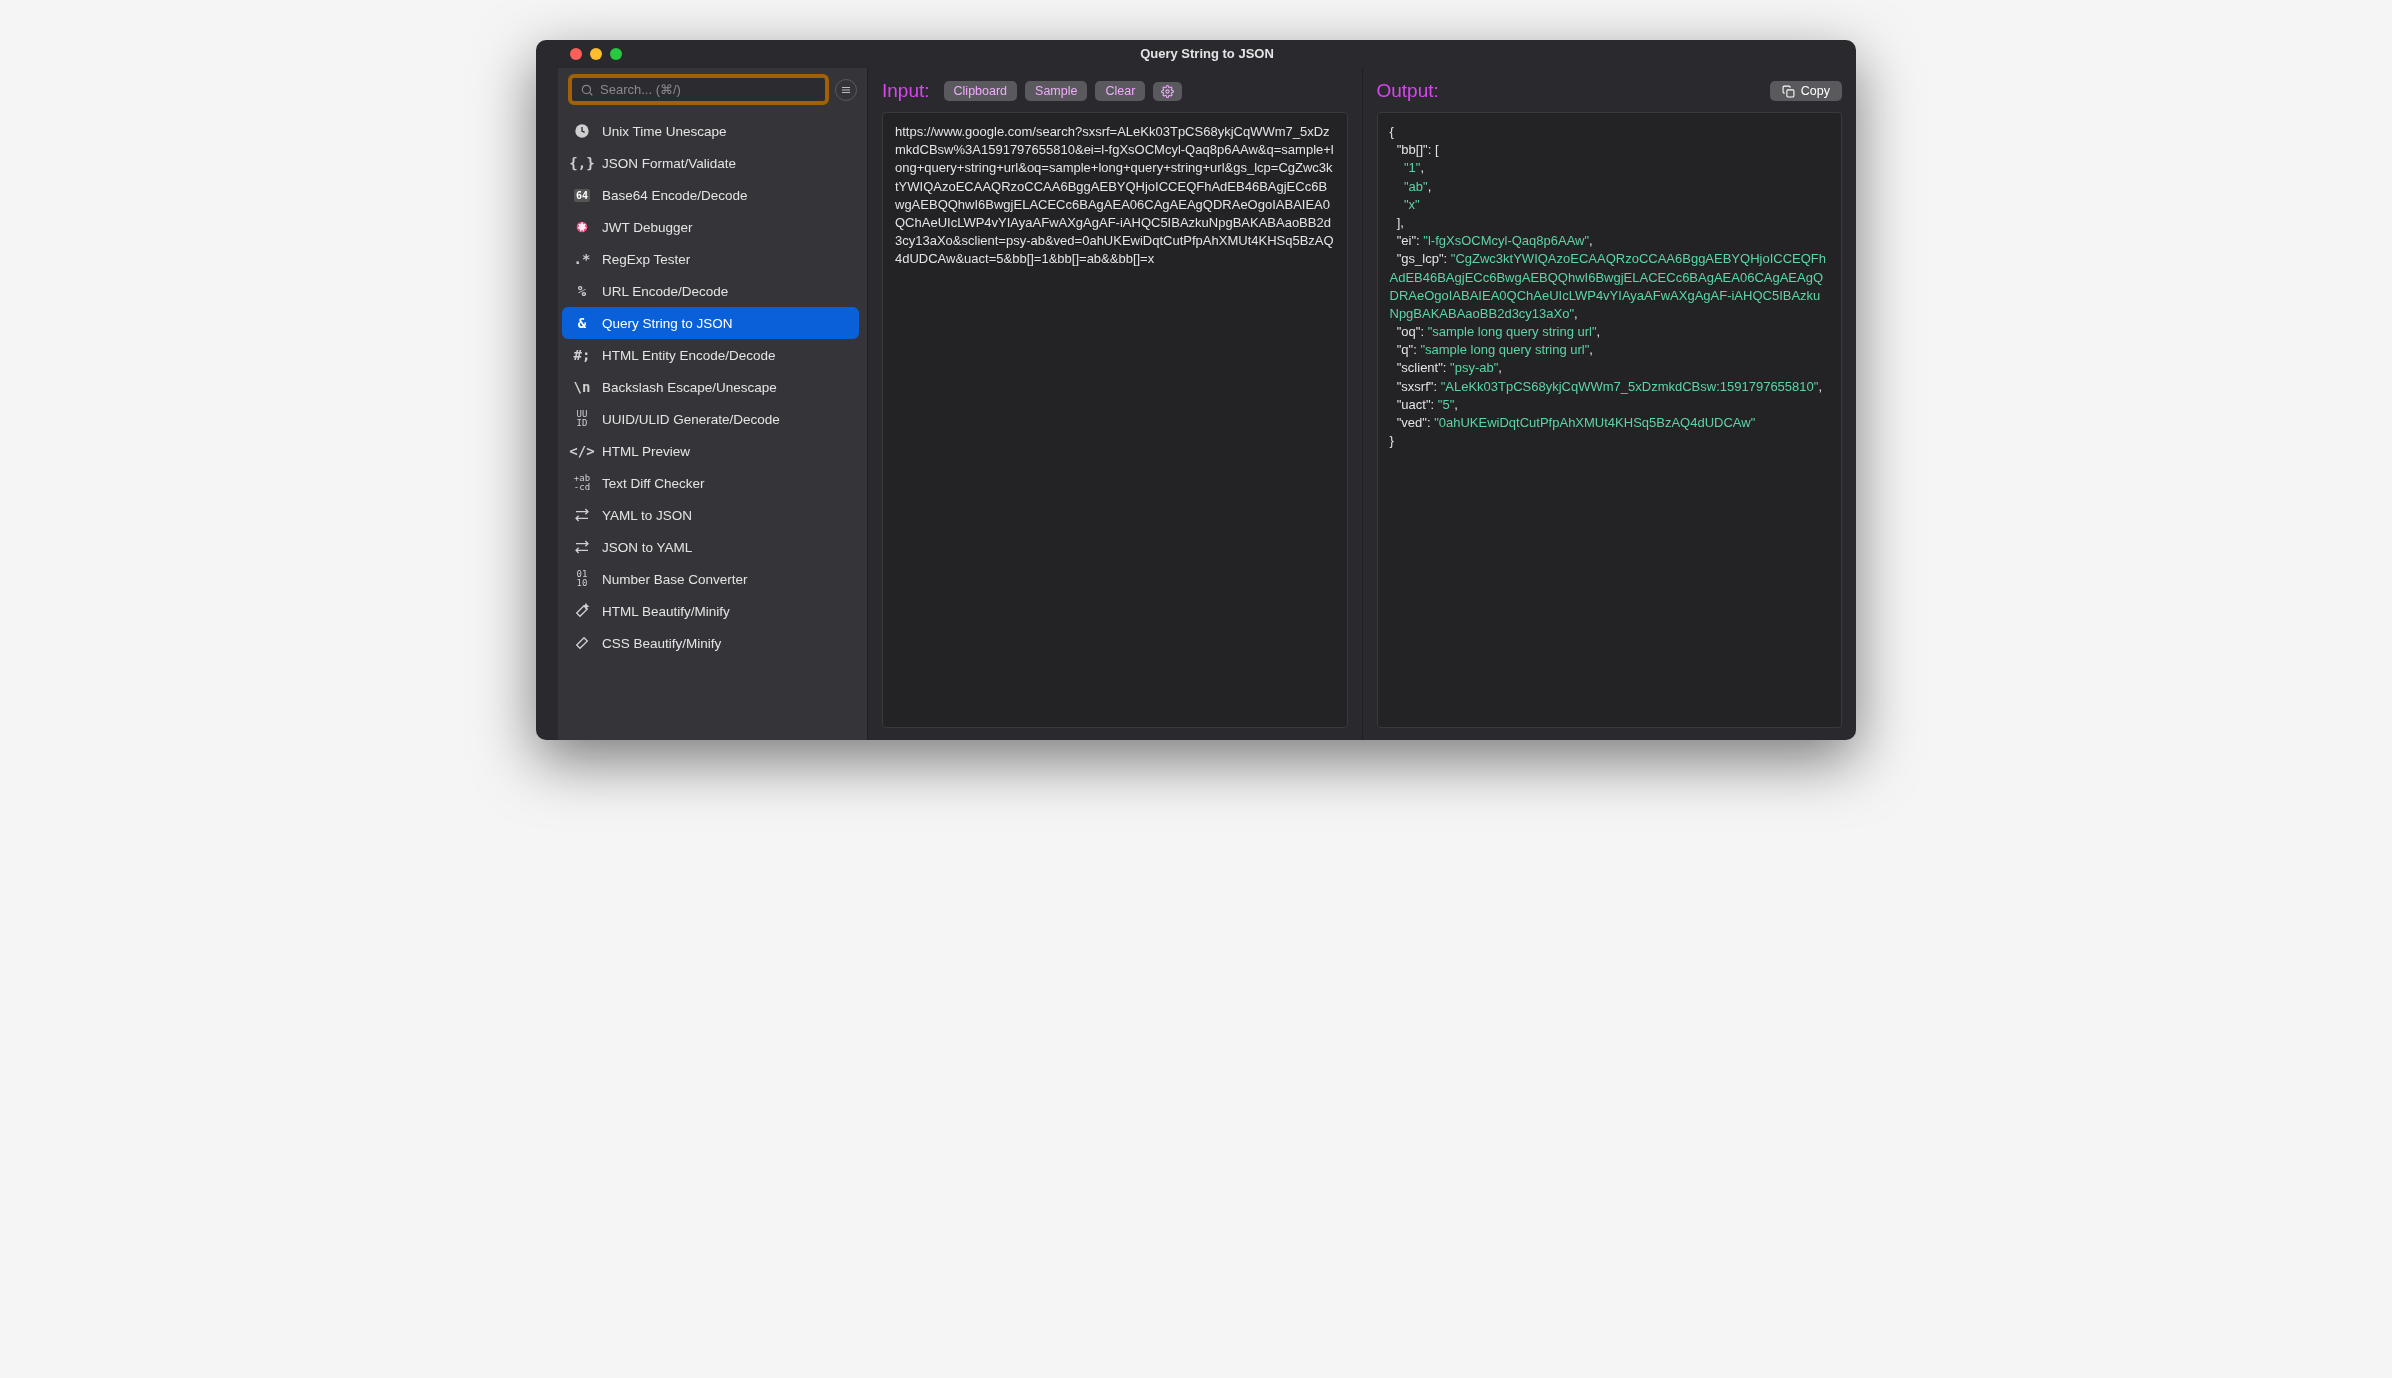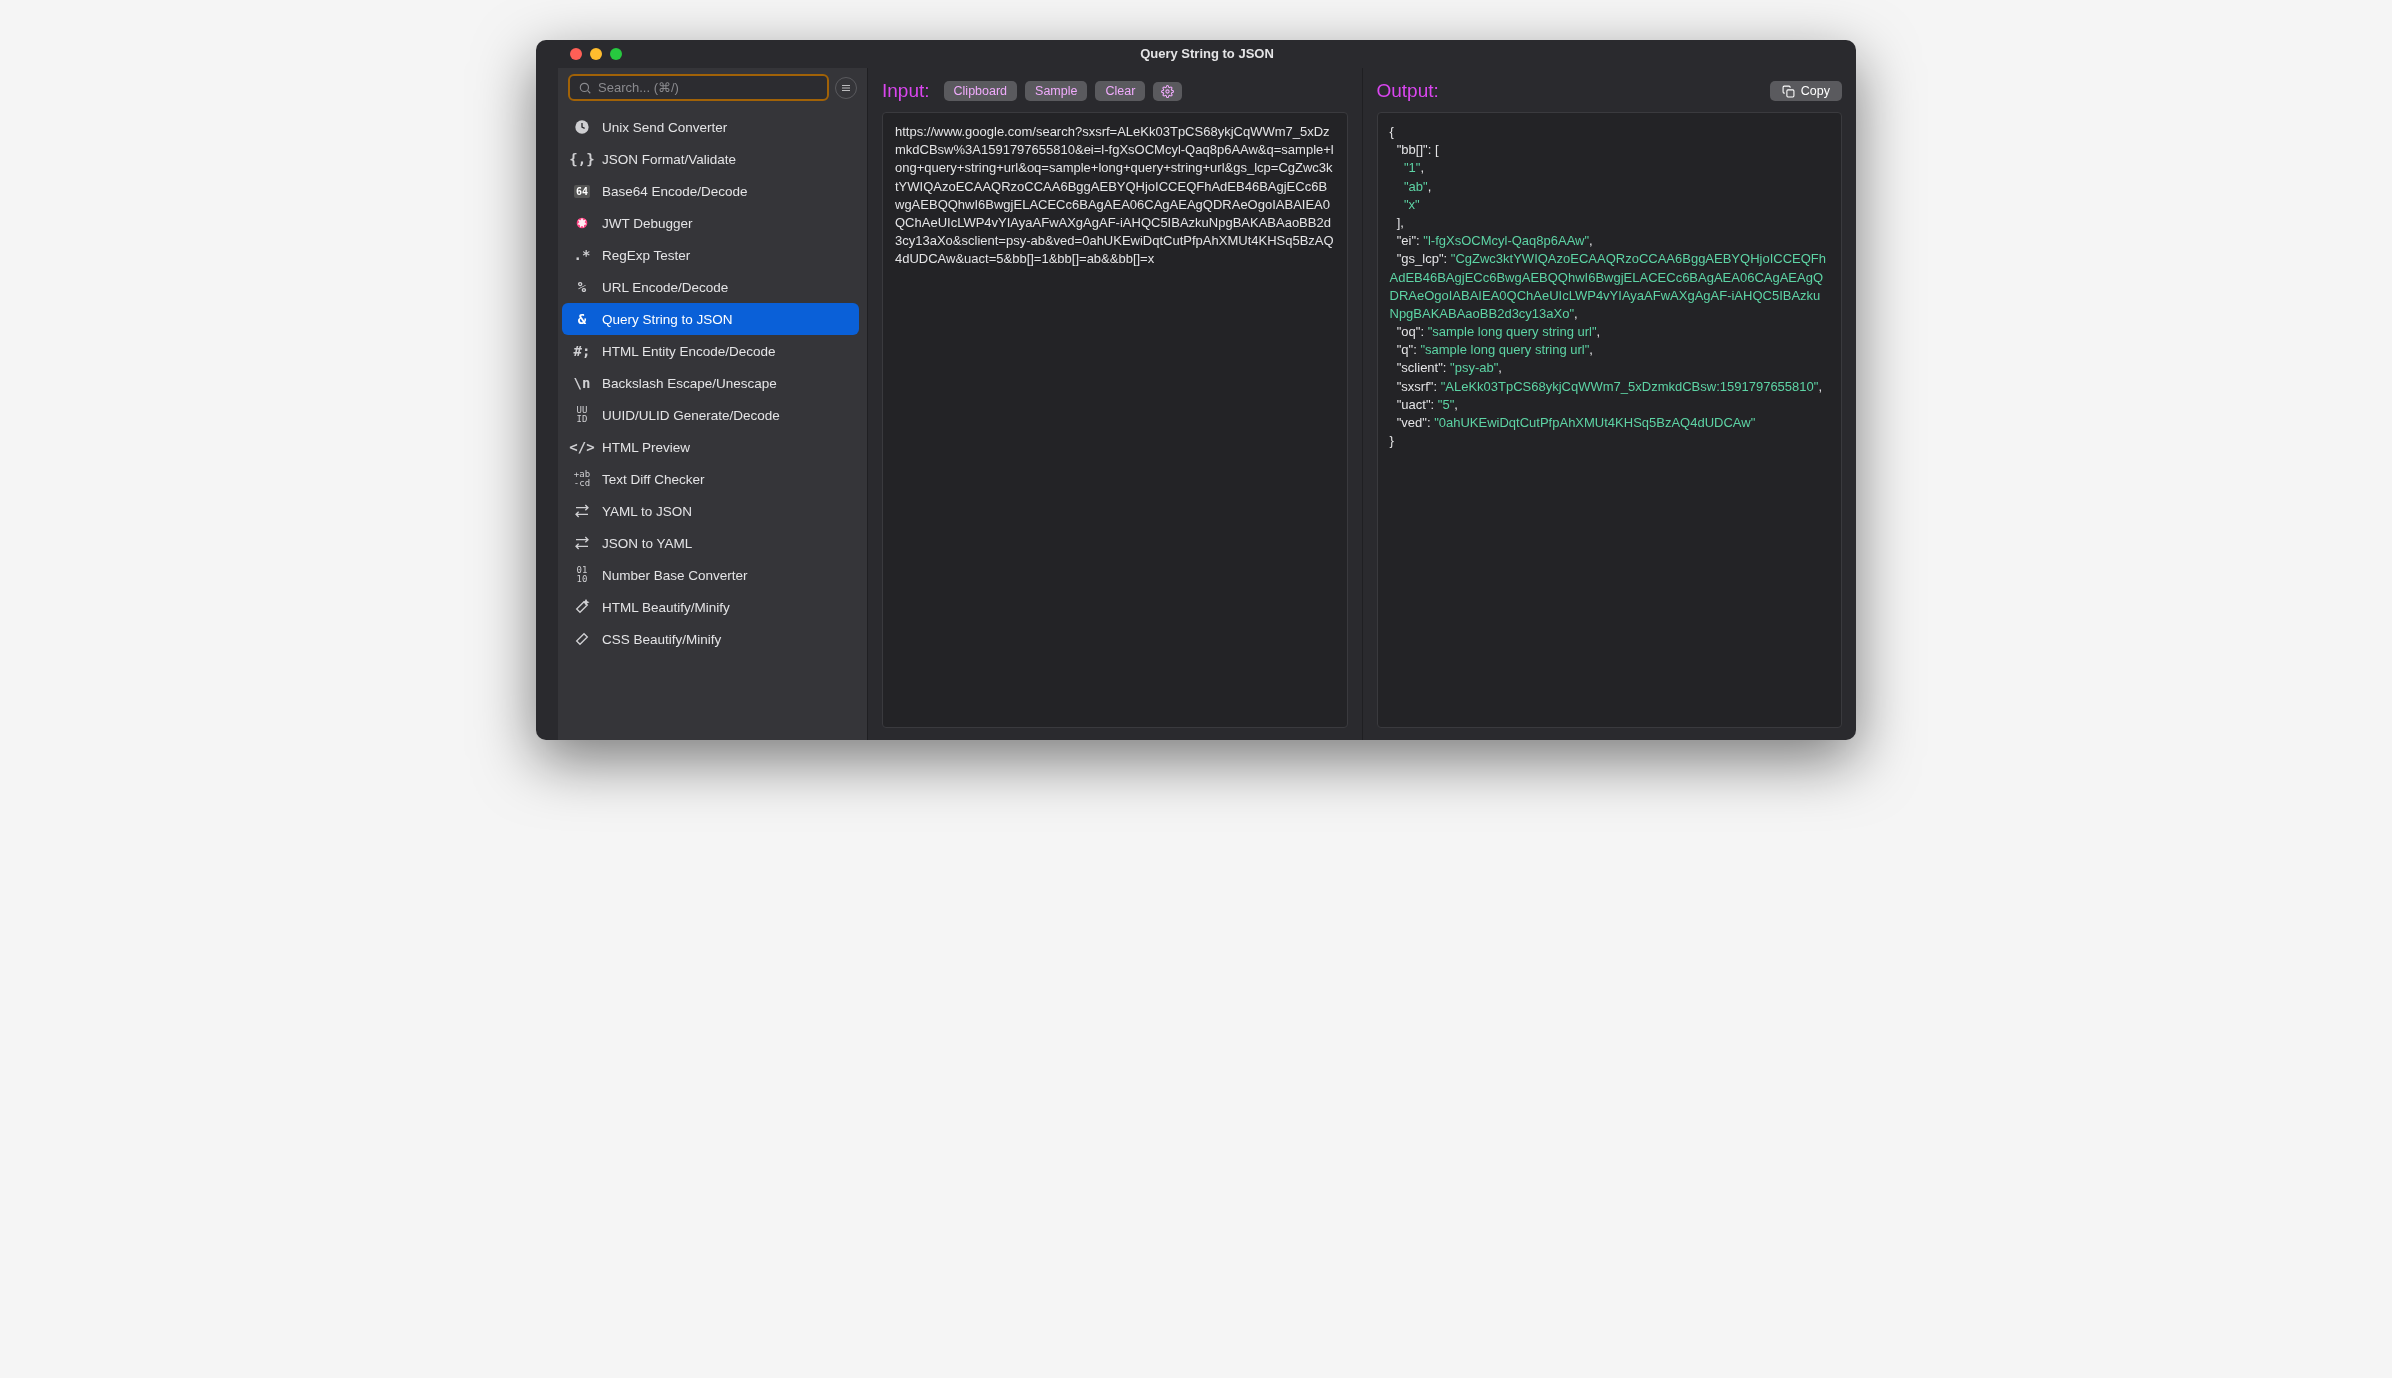--- a/index.html
+++ b/index.html
@@ -62,21 +62,21 @@
       align-items: center;
       gap: 6px;
       padding: 6px 10px;
     }
     .search-box {
       flex: 1;
       display: flex;
       align-items: center;
       gap: 6px;
       background: #2c2c30;
-      border: 2px solid #a16207;
+      border: 4px solid #a16207;
       border-radius: 6px;
       padding: 4px 8px;
     }
     .search-box input {
       flex: 1;
       background: transparent;
       border: none;
       outline: none;
       color: #e4e4e6;
       font-size: 13px;
@@ -242,21 +242,21 @@
       </div>
 
       <div class="tools" id="tools-list">
           <div class="tool-item">
             <span class="tool-icon">
               <svg width="16" height="16" viewBox="0 0 24 24" fill="currentColor">
                 <circle cx="12" cy="12" r="10" fill="currentColor"></circle>
                 <path d="M12 6v6l4 2" stroke="#2a2a2e" stroke-width="2" fill="none"></path>
               </svg>
             </span>
-            <span>Unix Send Converter</span>
+            <span>Unix Time Unescape</span>
           </div>
           <div class="tool-item">
             <span class="tool-icon">
               <span style="font-weight:600">{,}</span>
             </span>
             <span>JSON Format/Validate</span>
           </div>
           <div class="tool-item">
             <span class="tool-icon">
               <span class="icon-badge">64</span>

